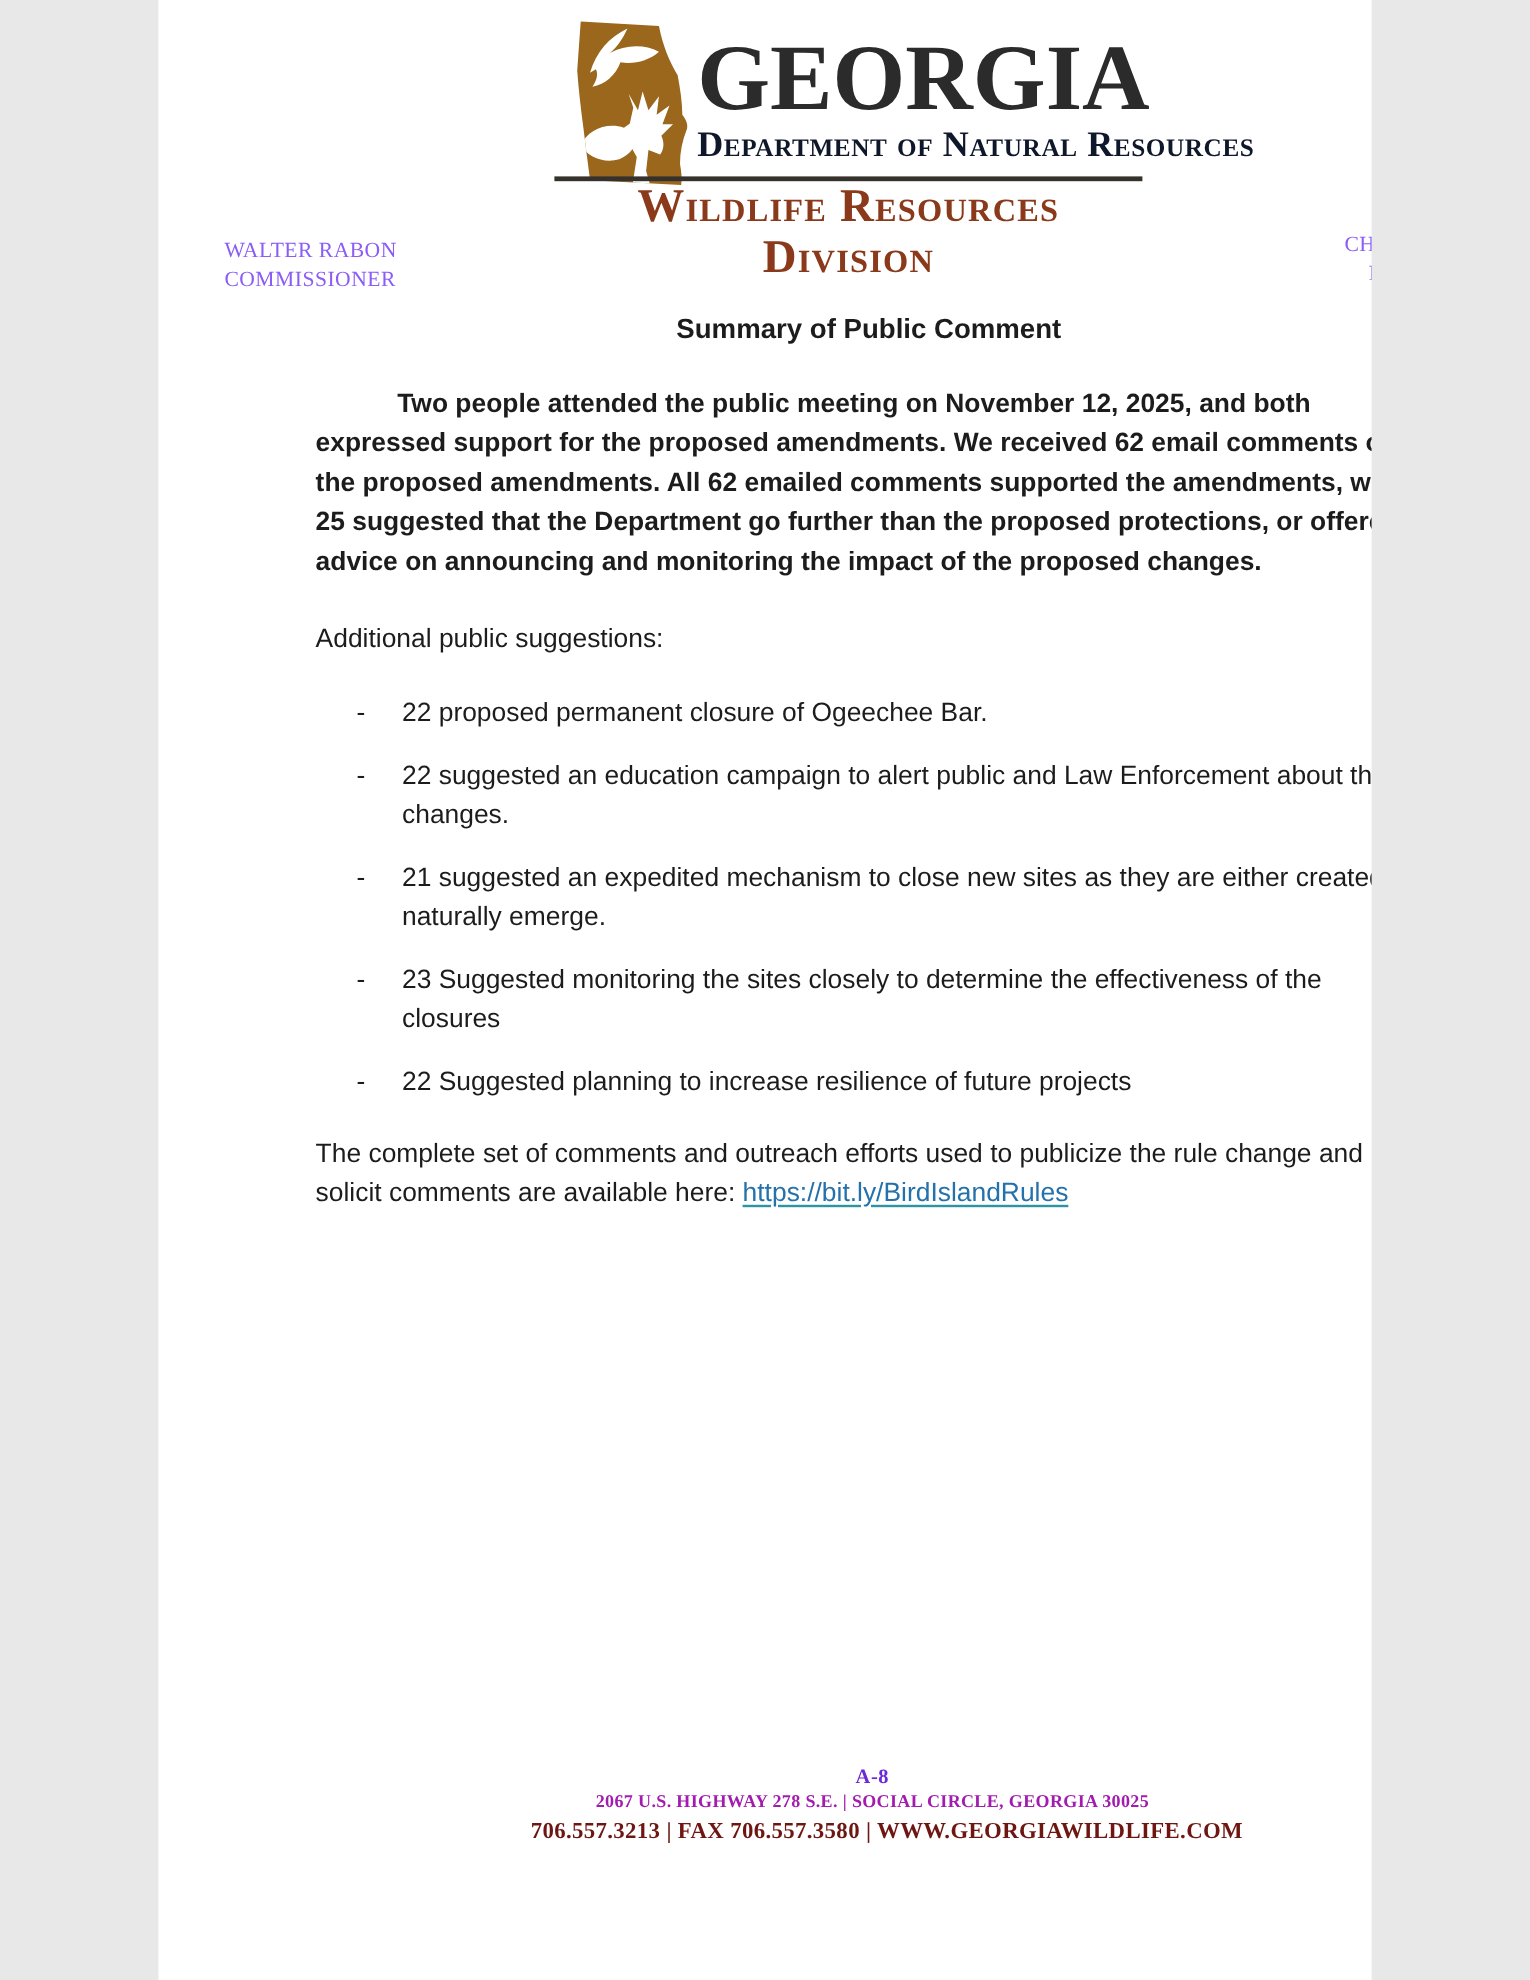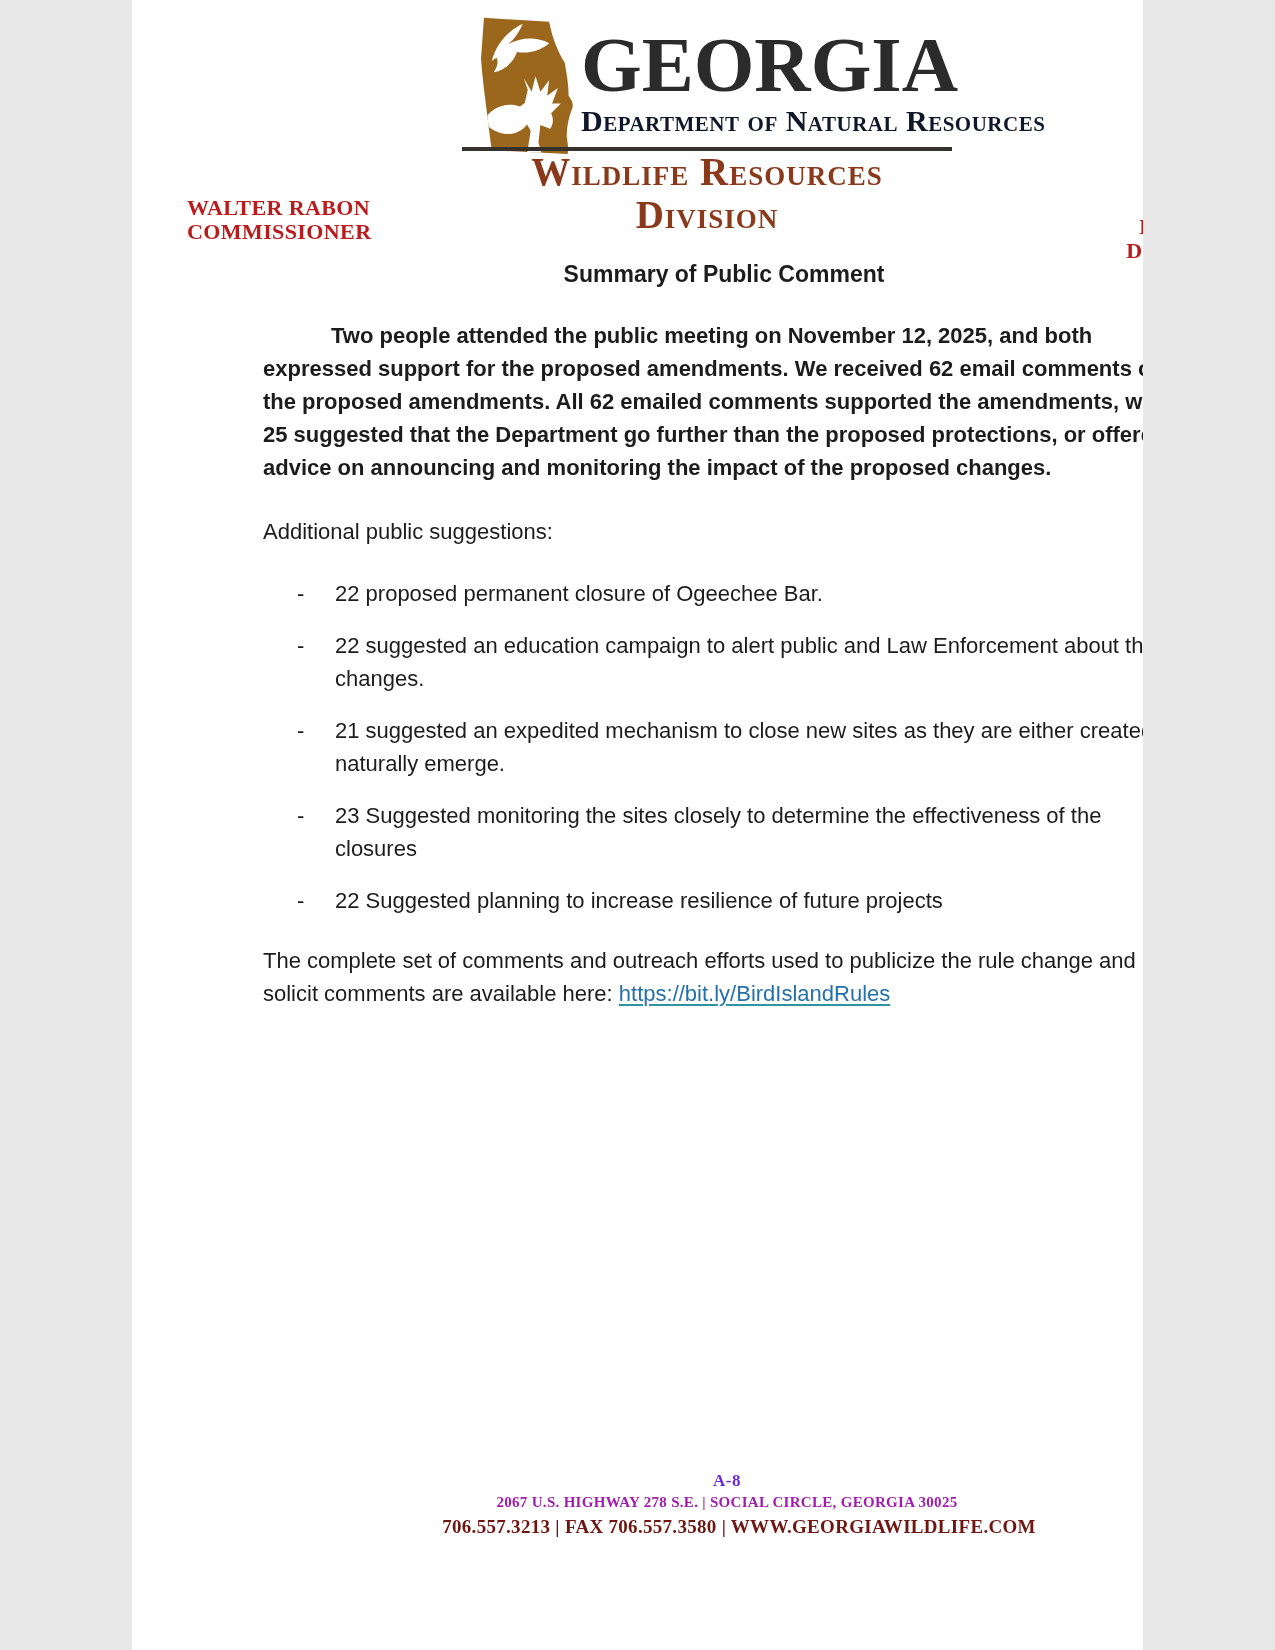--- a/index.html
+++ b/index.html
@@ -25,22 +25,22 @@
   .logo-divider {
     position:absolute; left:330px; top:147px; width:490px; height:4px;
     background:#35312c;
   }
   .division-banner {
     position:absolute; left:328px; top:151px; width:494px; text-align:center;
     font-family:"Liberation Serif", serif; font-variant:small-caps; font-weight:700;
     font-size:39px; line-height:1.1; color:#8a3a1b; letter-spacing:1px;
   }
 
-  .official { font-family:"Liberation Serif", serif; font-weight:700; font-size:22px;
-              line-height:24px; color:#b91c1c; letter-spacing:0.4px; }
+  .official { font-family:"Liberation Serif", serif; font-weight:400; font-size:18px;
+              line-height:24px; color:#8b5cf6; letter-spacing:0.4px; }
   .official-left  { position:absolute; left:55px;  top:196px; text-align:left; }
   .official-right { position:absolute; left:972px; top:191px; width:166px; text-align:center; }
 
   
   .main { position:absolute; left:131px; top:258px; width:922px;
           font-size:22px; line-height:33px; }
   .doc-title {
     text-align:center; font-weight:700; font-size:23px;
     text-decoration-thickness:2px; text-underline-offset:4px;
   }

